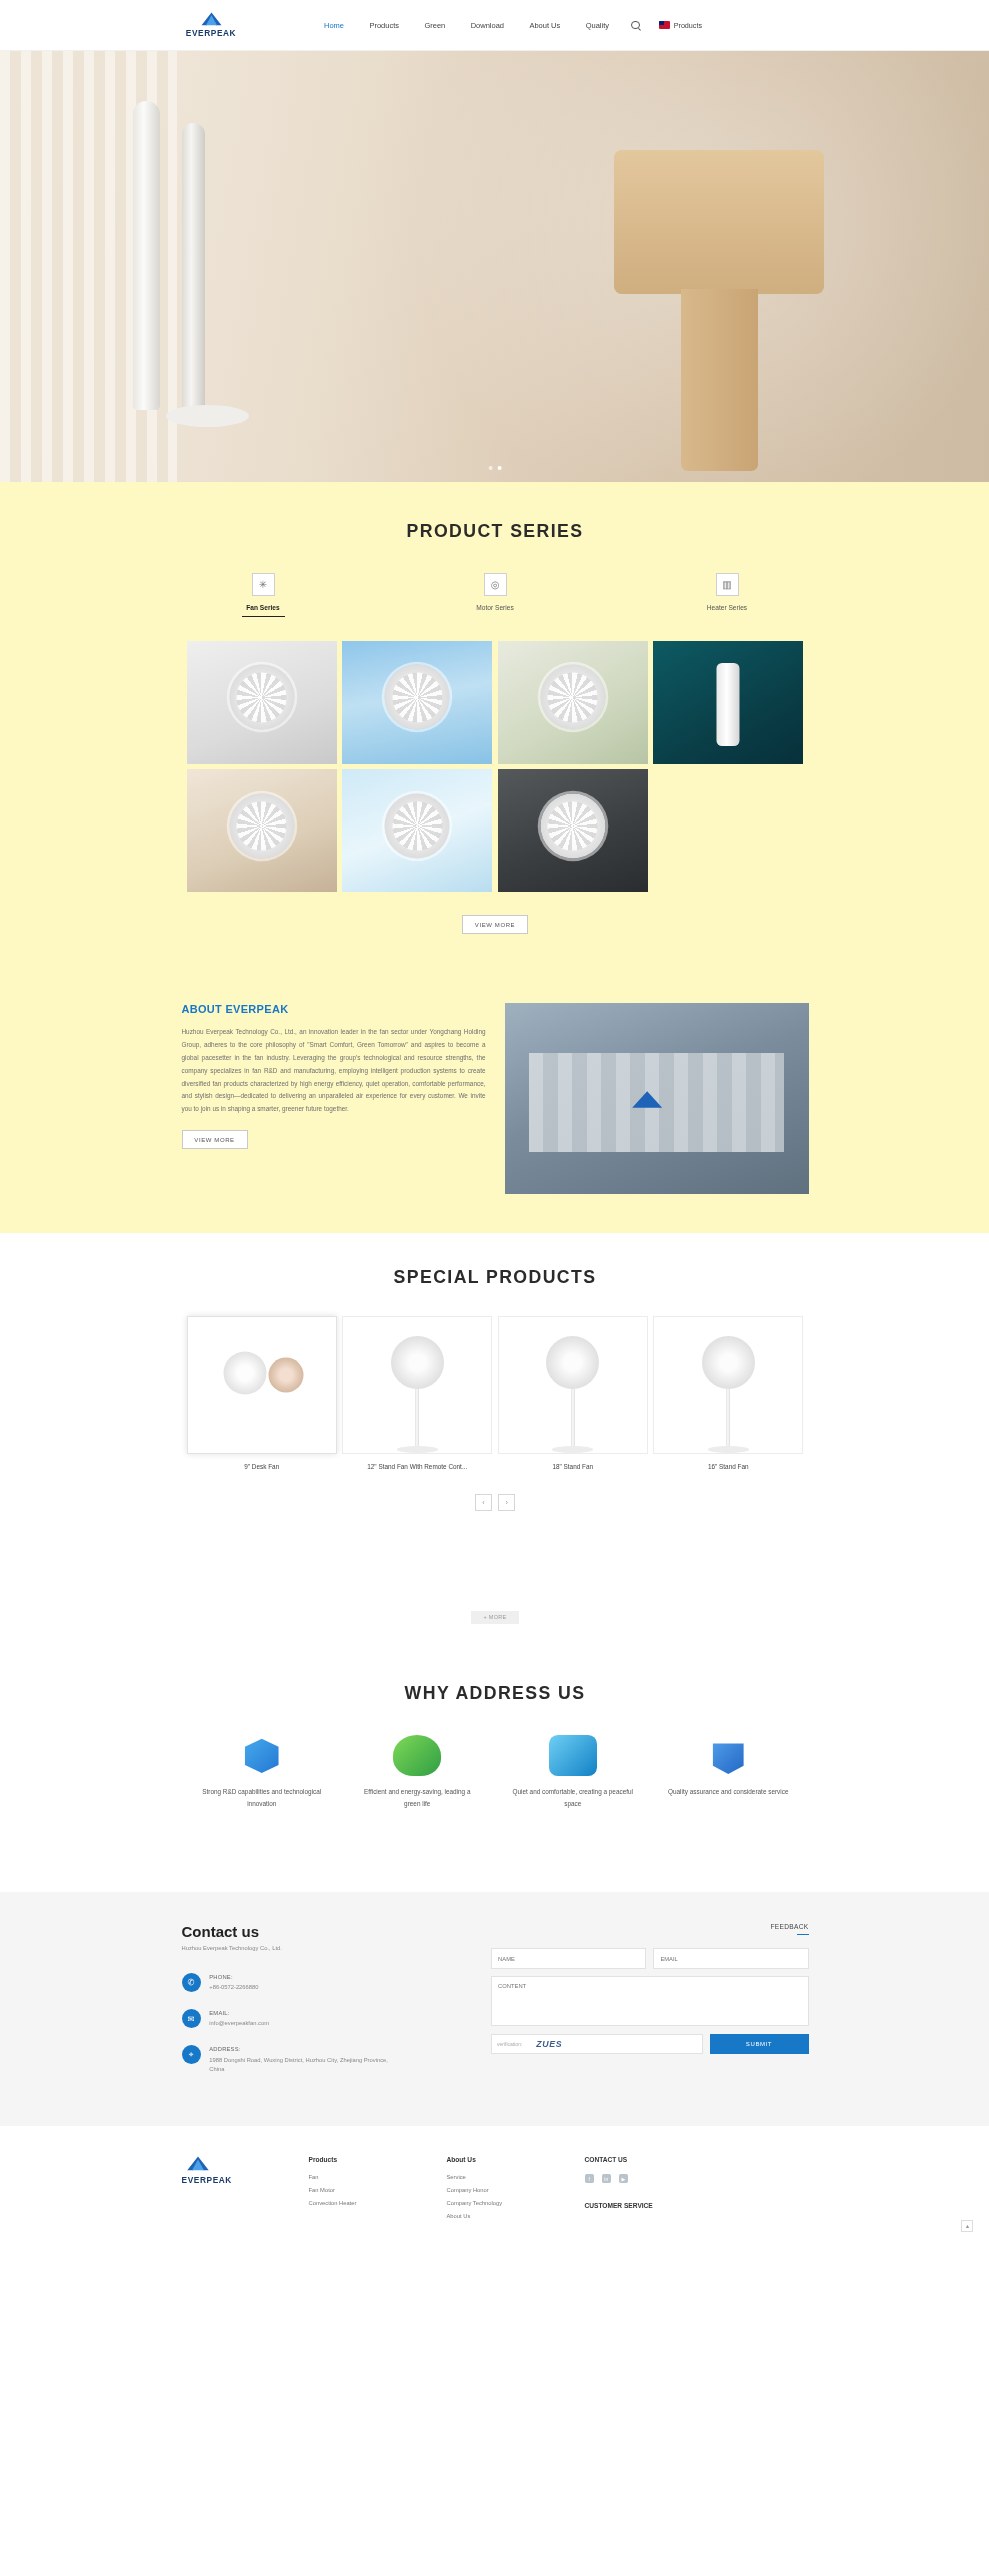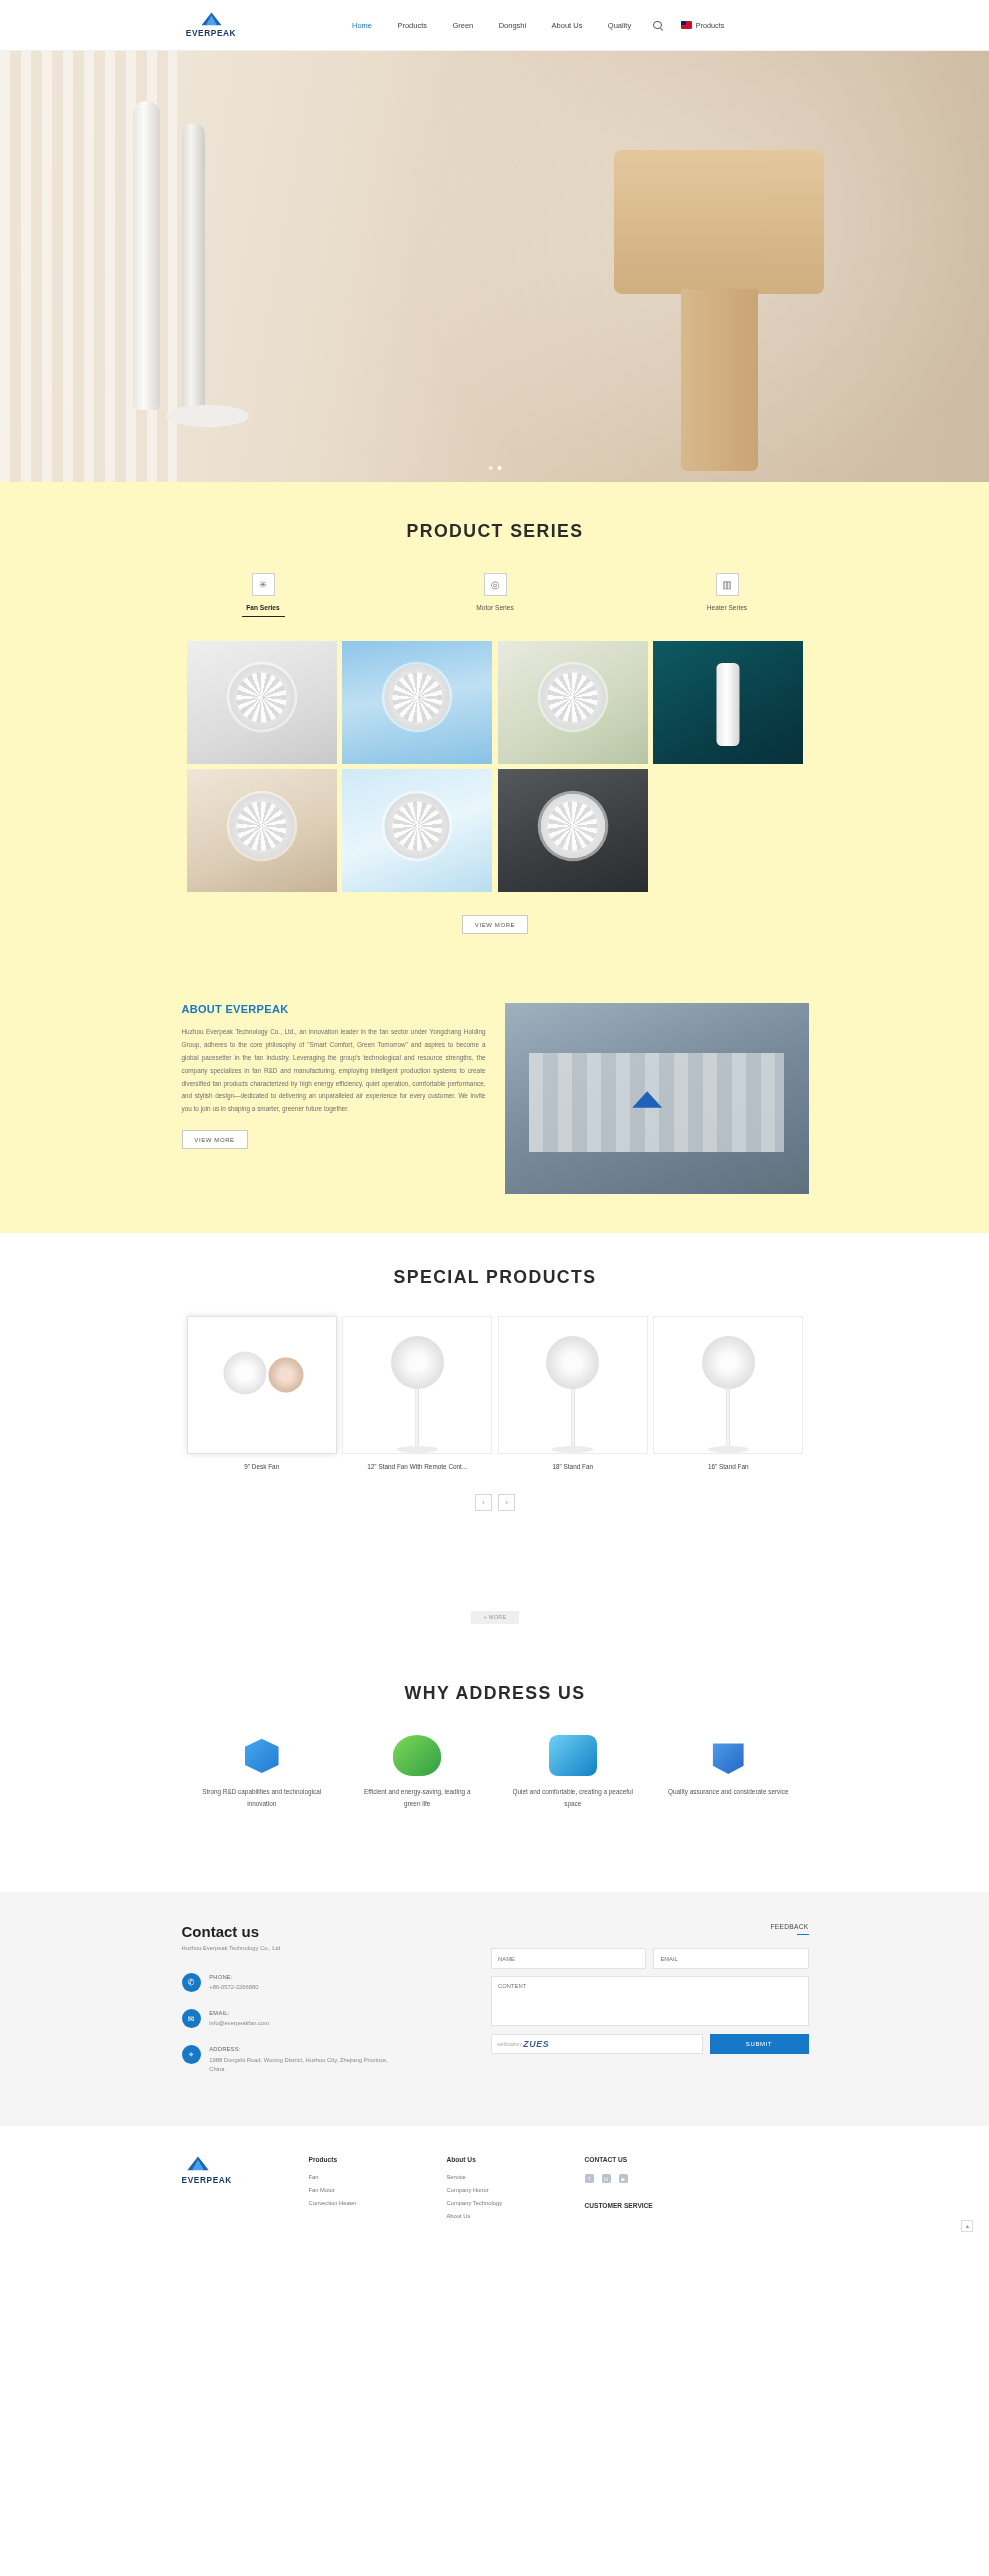--- a/index.html
+++ b/index.html
@@ -35,21 +35,21 @@
   .logo-text {
     font-size: 8.3px;
     letter-spacing: 0.6px;
     color: #1a3a6b;
     font-weight: bold;
     margin-top: 1.1px;
   }
   .nav {
     display: flex;
     align-items: center;
-    margin-left: 108px;
+    margin-left: 80px;
     gap: 25.4px;
   }
   .nav-item {
     font-size: 7.5px;
     color: #444;
     cursor: pointer;
     white-space: nowrap;
   }
   .nav-item.active { color: #1777c9; }
   .nav-right {
@@ -409,21 +409,21 @@
   }
   .fb-area {
     margin-top: 6.6px; width: 100%; height: 50px;
     border: 0.6px solid #e2e2e2; background: #fff;
     padding: 6.6px; font-size: 5.8px; color: #999; resize: none;
     font-family: "Liberation Sans", sans-serif;
   }
   .fb-bottom { display: flex; gap: 6.6px; margin-top: 6.6px; }
   .captcha {
     flex: 1; height: 20px; border: 0.6px solid #e2e2e2; background: #fff;
-    display: flex; align-items: center; padding: 0 5.5px; gap: 1px;
+    display: flex; align-items: center; padding: 0 5.5px; gap: 14px;
   }
   .captcha-label { font-size: 5px; color: #aaa; }
   .captcha-img {
     font-size: 8.8px; font-weight: bold; font-style: italic;
     color: #3d5b8c; letter-spacing: 0.6px;
   }
   .submit-btn {
     width: 99px; height: 20px; background: #1878c8; color: #fff;
     border: none; font-size: 6px; letter-spacing: 0.6px; cursor: pointer;
     font-family: "Liberation Sans", sans-serif;
@@ -466,21 +466,21 @@
           <polygon points="26,6 36,24 16,24" fill="#4aa3e8"></polygon>
         </svg>
       </div>
       <div class="logo-text">EVERPEAK</div>
     </div>
 
     <div class="nav">
       <div class="nav-item active">Home</div>
       <div class="nav-item">Products</div>
       <div class="nav-item">Green</div>
-      <div class="nav-item">Dongshi</div>
+      <div class="nav-item">Download</div>
       <div class="nav-item">About Us</div>
       <div class="nav-item">Quality</div>
     </div>
 
     <div class="nav-right">
       <div class="search-icon"></div>
       <div class="lang">
         <div class="flag"></div>
         <span>Products</span>
       </div>

